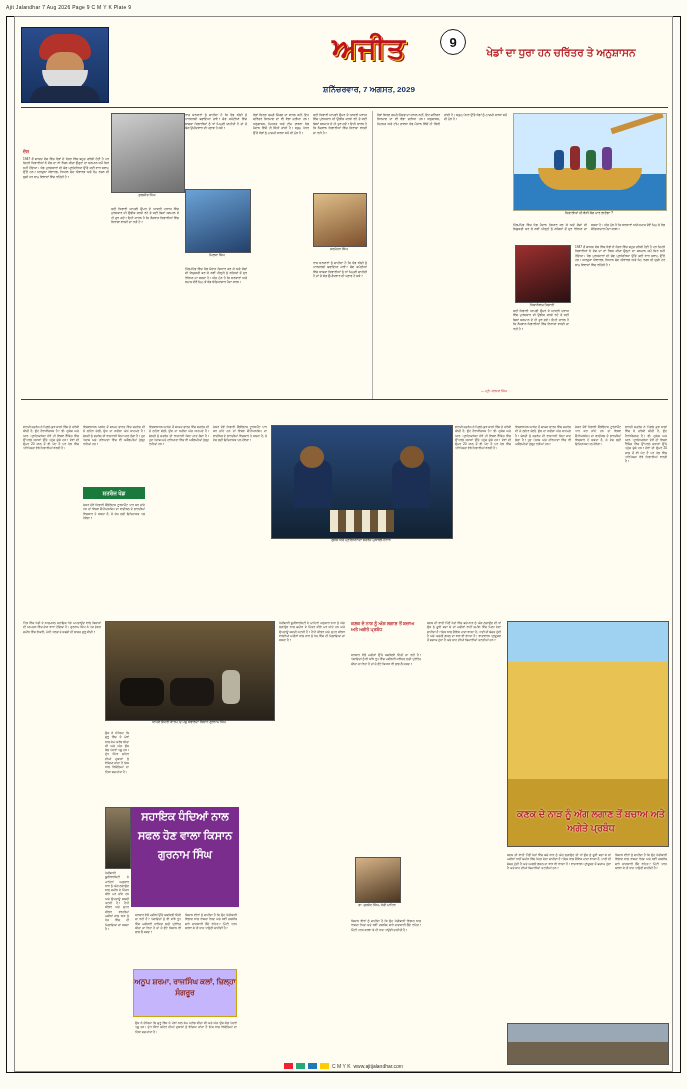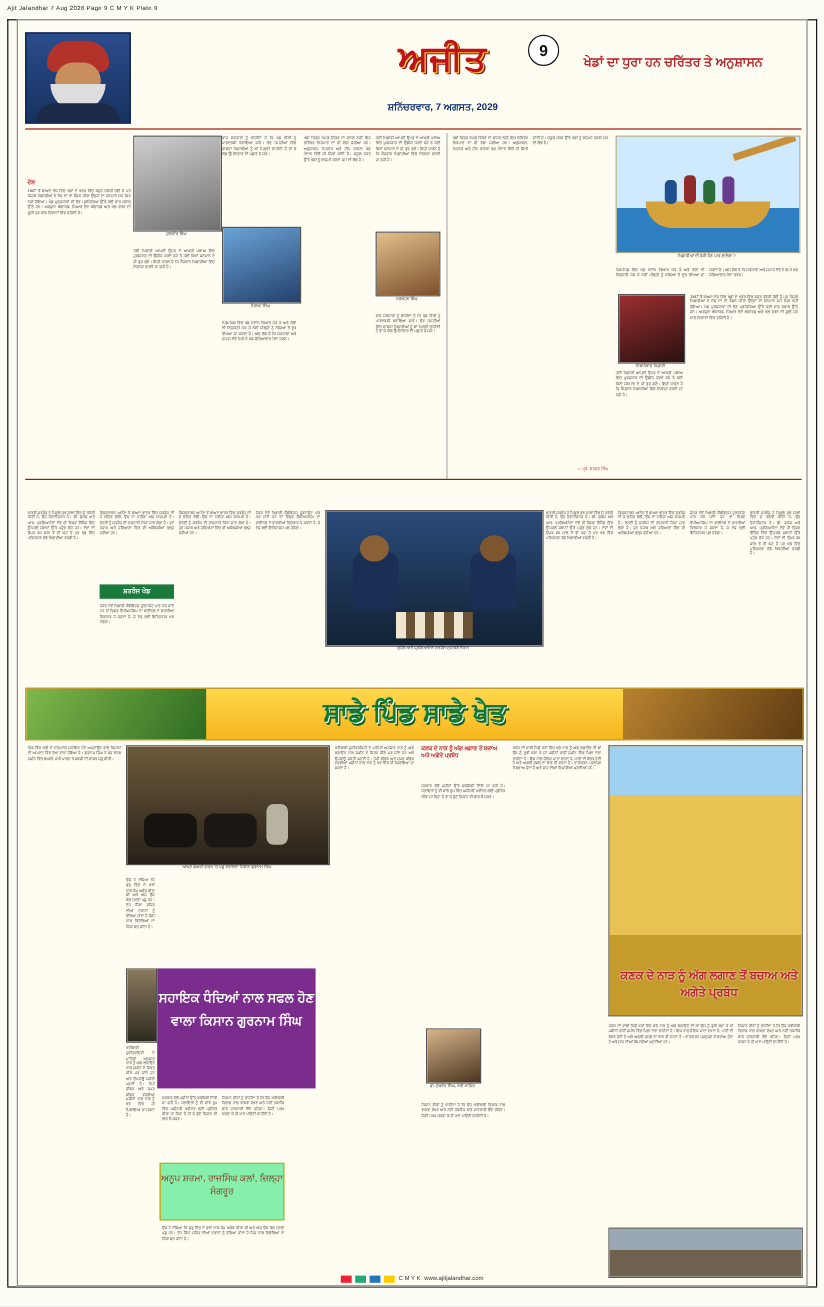--- a/index.html
+++ b/index.html
@@ -93,28 +93,28 @@
     font-size:22px;font-weight:bold;color:#0d7a2e;
     text-shadow:1px 1px 0 #fff,2px 2px 0 #0a5c22;
   }
   .vb-img{position:absolute;top:0;height:100%;width:150px;overflow:hidden;}
   .wheat-head{
     position:absolute;left:494px;top:790px;width:164px;text-align:center;
     font-size:9.5px;font-weight:bold;color:#b8232a;line-height:14px;
     text-shadow:0 0 2px #fff;
   }
   .purple-box{
-    position:absolute;left:116px;top:790px;width:132px;height:100px;
+    position:absolute;left:116px;top:790px;width:108px;height:100px;
     background:#7b2d8e;color:#fff;font-weight:bold;font-size:11px;
-    line-height:19px;text-align:center;padding-top:16px;box-sizing:border-box;
+    line-height:19px;text-align:center;padding-top:0;box-sizing:border-box;
   }
   .yellow-box{
     position:absolute;left:118px;top:952px;width:104px;height:48px;
-    background:#86efac;border:1px solid #caa40a;color:#8a1f10;
-    font-size:7.5px;font-weight:normal;line-height:11px;text-align:center;
+    background:#c4b5fd;border:1px solid #caa40a;color:#8a1f10;
+    font-size:7.5px;font-weight:bold;line-height:11px;text-align:center;
     padding-top:6px;box-sizing:border-box;
   }
 </style>
 </head>
 <body>
 
 <div class="page">
 
   <div class="topstrip">Ajit Jalandhar 7 Aug 2026  Page 9  C M Y K  Plate 9</div>
 
@@ -224,29 +224,20 @@
         <div style="position:absolute;left:58px;bottom:6px;width:64px;height:22px;background:repeating-linear-gradient(90deg,#efe6d0 0 8px,#6b5336 8px 16px);"></div>
       </div>
     </div>
     <div class="cap" style="position:absolute;left:256px;top:521px;width:180px;">ਗੁਕੇਸ਼ ਅਤੇ ਪ੍ਰਗਿਆਨੰਦਾ ਸ਼ਤਰੰਜ ਮੁਕਾਬਲੇ ਦੌਰਾਨ</div>
 
     <div class="tiny" style="position:absolute;left:440px;top:408px;width:56px;height:142px;">ਭਾਰਤੀ ਸ਼ਤਰੰਜ ਨੇ ਪਿਛਲੇ ਕੁਝ ਸਾਲਾਂ ਵਿੱਚ ਜੋ ਤਰੱਕੀ ਕੀਤੀ ਹੈ, ਉਹ ਹੈਰਾਨੀਜਨਕ ਹੈ। ਡੀ. ਗੁਕੇਸ਼ ਅਤੇ ਆਰ. ਪ੍ਰਗਿਆਨੰਦਾ ਦੋਵੇਂ ਹੀ ਵਿਸ਼ਵ ਰੈਂਕਿੰਗ ਵਿੱਚ ਉੱਪਰਲੇ ਸਥਾਨਾਂ ਉੱਤੇ ਪਹੁੰਚ ਚੁੱਕੇ ਹਨ। ਦੋਵਾਂ ਦੀ ਉਮਰ 20 ਸਾਲ ਤੋਂ ਵੀ ਘੱਟ ਹੈ ਪਰ ਖੇਡ ਵਿੱਚ ਪਰਿਪੱਕਤਾ ਵੱਡੇ ਖਿਡਾਰੀਆਂ ਵਰਗੀ ਹੈ।</div>
     <div class="tiny" style="position:absolute;left:500px;top:408px;width:56px;height:142px;">ਵਿਸ਼ਵਨਾਥਨ ਆਨੰਦ ਤੋਂ ਬਾਅਦ ਭਾਰਤ ਵਿੱਚ ਸ਼ਤਰੰਜ ਦੀ ਜੋ ਲਹਿਰ ਚੱਲੀ, ਉਸ ਦਾ ਨਤੀਜਾ ਅੱਜ ਸਾਹਮਣੇ ਹੈ। ਚੇਨਈ ਨੂੰ ਸ਼ਤਰੰਜ ਦੀ ਰਾਜਧਾਨੀ ਕਿਹਾ ਜਾਣ ਲੱਗਾ ਹੈ। ਹੁਣ ਪੰਜਾਬ ਅਤੇ ਹਰਿਆਣਾ ਵਿੱਚ ਵੀ ਅਕੈਡਮੀਆਂ ਖੁੱਲ੍ਹ ਰਹੀਆਂ ਹਨ।</div>
     <div class="tiny" style="position:absolute;left:560px;top:408px;width:46px;height:142px;">ਜੇਕਰ ਦੋਵੇਂ ਖਿਡਾਰੀ ਕੈਂਡੀਡੇਟਸ ਟੂਰਨਾਮੈਂਟ ਪਾਰ ਕਰ ਜਾਂਦੇ ਹਨ ਤਾਂ ਵਿਸ਼ਵ ਚੈਂਪੀਅਨਸ਼ਿਪ ਦਾ ਫਾਈਨਲ ਦੋ ਭਾਰਤੀਆਂ ਵਿਚਕਾਰ ਹੋ ਸਕਦਾ ਹੈ, ਜੋ ਦੇਸ਼ ਲਈ ਇਤਿਹਾਸਕ ਪਲ ਹੋਵੇਗਾ।</div>
     <div class="tiny" style="position:absolute;left:610px;top:408px;width:42px;height:142px;">ਭਾਰਤੀ ਸ਼ਤਰੰਜ ਨੇ ਪਿਛਲੇ ਕੁਝ ਸਾਲਾਂ ਵਿੱਚ ਜੋ ਤਰੱਕੀ ਕੀਤੀ ਹੈ, ਉਹ ਹੈਰਾਨੀਜਨਕ ਹੈ। ਡੀ. ਗੁਕੇਸ਼ ਅਤੇ ਆਰ. ਪ੍ਰਗਿਆਨੰਦਾ ਦੋਵੇਂ ਹੀ ਵਿਸ਼ਵ ਰੈਂਕਿੰਗ ਵਿੱਚ ਉੱਪਰਲੇ ਸਥਾਨਾਂ ਉੱਤੇ ਪਹੁੰਚ ਚੁੱਕੇ ਹਨ। ਦੋਵਾਂ ਦੀ ਉਮਰ 20 ਸਾਲ ਤੋਂ ਵੀ ਘੱਟ ਹੈ ਪਰ ਖੇਡ ਵਿੱਚ ਪਰਿਪੱਕਤਾ ਵੱਡੇ ਖਿਡਾਰੀਆਂ ਵਰਗੀ ਹੈ।</div>
 
-    <div class="village-band">
-      <div class="vb-img" style="left:0;">
-        <div class="ph-grad" style="background:linear-gradient(120deg,#7fb84a,#2f6b22);"></div>
-      </div>
-      <div class="vb-img" style="right:0;">
-        <div class="ph-grad" style="background:linear-gradient(120deg,#b9822f,#5d3b12);"></div>
-      </div>
-      <div class="vtitle">ਸਾਡੇ ਪਿੰਡ ਸਾਡੇ ਖੇਤ</div>
-    </div>
 
     <div class="tiny" style="position:absolute;left:8px;top:604px;width:78px;height:380px;">ਪਿੰਡ ਵਿੱਚ ਖੇਤੀ ਦੇ ਨਾਲ-ਨਾਲ ਸਹਾਇਕ ਧੰਦੇ ਅਪਣਾਉਣ ਵਾਲੇ ਕਿਸਾਨਾਂ ਦੀ ਆਮਦਨ ਵਿੱਚ ਚੋਖਾ ਵਾਧਾ ਹੋਇਆ ਹੈ। ਗੁਰਨਾਮ ਸਿੰਘ ਨੇ ਪੰਜ ਏਕੜ ਜ਼ਮੀਨ ਵਿੱਚ ਡੇਅਰੀ, ਮੱਖੀ ਪਾਲਣ ਤੇ ਸਬਜ਼ੀ ਦੀ ਕਾਸ਼ਤ ਸ਼ੁਰੂ ਕੀਤੀ।</div>
 
     <div class="photo" style="left:90px;top:604px;width:168px;height:98px;">
       <div class="ph-grad" style="background:linear-gradient(#6e5a3a,#26211a);position:relative;">
         <div style="position:absolute;left:14px;bottom:14px;width:44px;height:28px;background:#16120e;border-radius:8px;"></div>
         <div style="position:absolute;left:64px;bottom:14px;width:44px;height:28px;background:#1c1712;border-radius:8px;"></div>
         <div style="position:absolute;left:116px;bottom:16px;width:18px;height:34px;background:#b8b2a0;border-radius:6px;"></div>
       </div>
     </div>

